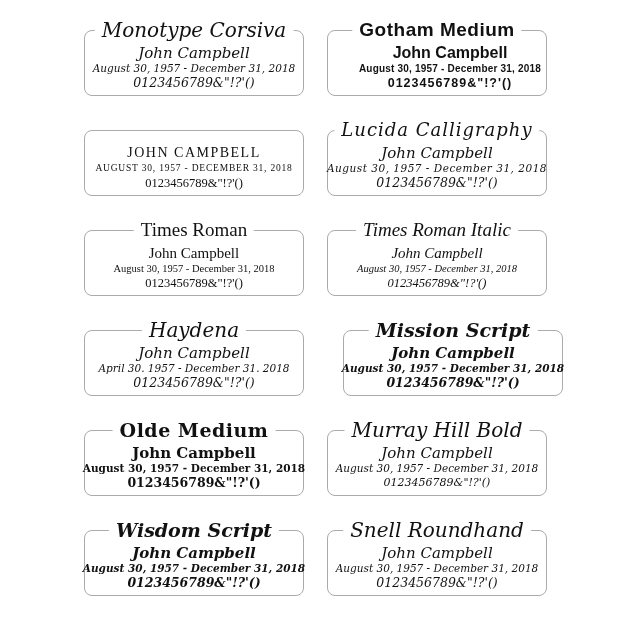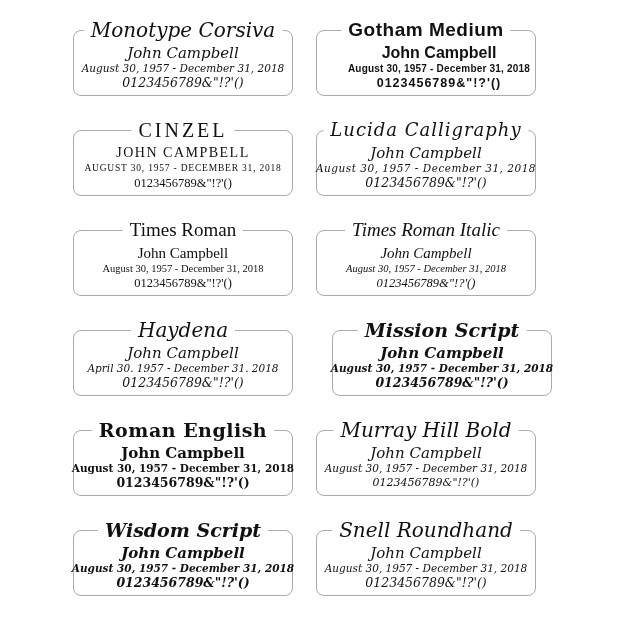--- a/index.html
+++ b/index.html
@@ -11,21 +11,21 @@
   }
   .page {
     position: relative;
     width: 624px;
     height: 624px;
     background: #ffffff;
     overflow: hidden;
   }
   .grid {
     position: absolute;
-    left: 73px;
+    left: 84px;
     top: 30px;
     display: grid;
     grid-template-columns: repeat(2, 220px);
     column-gap: 23px;
     row-gap: 34px;
   }
   .card {
     position: relative;
     width: 220px;
     height: 66px;
@@ -106,21 +106,20 @@
     <div class="line date">August 30, 1957 - December 31, 2018</div>
     <div class="line chars">0123456789&amp;"!?'()</div>
   </div>
       <div class="card f-gotham">
     <div class="legend">Gotham Medium</div>
     <div class="line name">John Campbell</div>
     <div class="line date">August 30, 1957 - December 31, 2018</div>
     <div class="line chars">0123456789&amp;"!?'()</div>
   </div>
       <div class="card f-cinzel">
-    <div class="legend">Cinzel</div>
     <div class="line name">John Campbell</div>
     <div class="line date">August 30, 1957 - December 31, 2018</div>
     <div class="line chars">0123456789&amp;"!?'()</div>
   </div>
       <div class="card f-lucida">
     <div class="legend">Lucida Calligraphy</div>
     <div class="line name">John Campbell</div>
     <div class="line date">August 30, 1957 - December 31, 2018</div>
     <div class="line chars">0123456789&amp;"!?'()</div>
   </div>
@@ -142,21 +141,21 @@
     <div class="line date">April 30. 1957 - December 31. 2018</div>
     <div class="line chars">0123456789&amp;"!?'()</div>
   </div>
       <div class="card f-mission">
     <div class="legend">Mission Script</div>
     <div class="line name">John Campbell</div>
     <div class="line date">August 30, 1957 - December 31, 2018</div>
     <div class="line chars">0123456789&amp;"!?'()</div>
   </div>
       <div class="card f-olde">
-    <div class="legend">Roman English</div>
+    <div class="legend">Olde Medium</div>
     <div class="line name">John Campbell</div>
     <div class="line date">August 30, 1957 - December 31, 2018</div>
     <div class="line chars">0123456789&amp;"!?'()</div>
   </div>
       <div class="card f-murray">
     <div class="legend">Murray Hill Bold</div>
     <div class="line name">John Campbell</div>
     <div class="line date">August 30, 1957 - December 31, 2018</div>
     <div class="line chars">0123456789&amp;"!?'()</div>
   </div>

